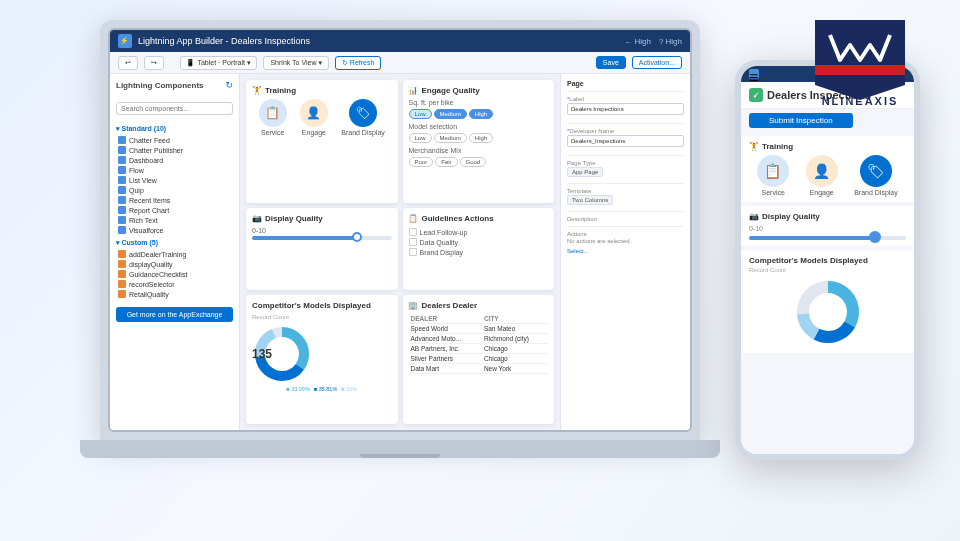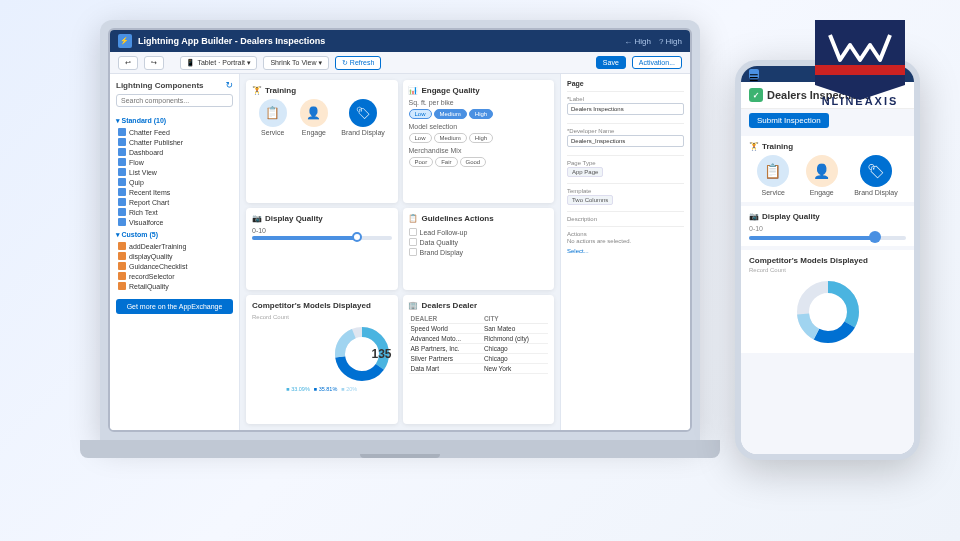--- a/index.html
+++ b/index.html
@@ -104,21 +104,21 @@
       border-radius: 2px;
       display: flex;
       align-items: center;
       justify-content: center;
       font-size: 7px;
       color: #fff;
     }
 
     .app-topbar-title {
       font-size: 9px;
-      font-weight: 700;
+      font-weight: 400;
       color: #fff;
     }
 
     .app-topbar-right {
       display: flex;
       align-items: center;
       gap: 8px;
       font-size: 8px;
       color: #aac4e8;
     }
@@ -178,21 +178,21 @@
       border-right: 1px solid #e0e6f0;
       padding: 6px;
       overflow-y: auto;
       flex-shrink: 0;
     }
 
     .sidebar-header {
       display: flex;
       align-items: center;
       justify-content: space-between;
-      margin-bottom: 4px;
+      margin-bottom: 12px;
     }
 
     .sidebar-title {
       font-size: 8px;
       font-weight: 600;
       color: #444;
     }
 
     .sidebar-search {
       width: 100%;
@@ -363,21 +363,21 @@
       background: #fff;
       border: 2px solid #4a90e2;
       border-radius: 50%;
       transform: translateX(50%);
     }
 
     
     .donut-container {
       display: flex;
       align-items: center;
-      justify-content: flex-end;
+      justify-content: flex-start;
       margin-top: 4px;
       position: relative;
     }
 
     .donut-number {
       position: absolute;
       font-size: 12px;
       font-weight: 700;
       color: #333;
       text-align: center;
@@ -566,21 +566,21 @@
       justify-content: center;
       font-size: 8px;
       color: #fff;
     }
 
     .phone-submit-btn {
       background: #0070d2;
       color: #fff;
       border: none;
       border-radius: 3px;
-      padding: 3px 8px;
+      padding: 3px 20px;
       font-size: 8px;
       margin: 4px 8px;
       cursor: pointer;
       display: inline-block;
     }
 
     .phone-section {
       background: #fff;
       margin: 4px 0;
       padding: 6px 8px;

